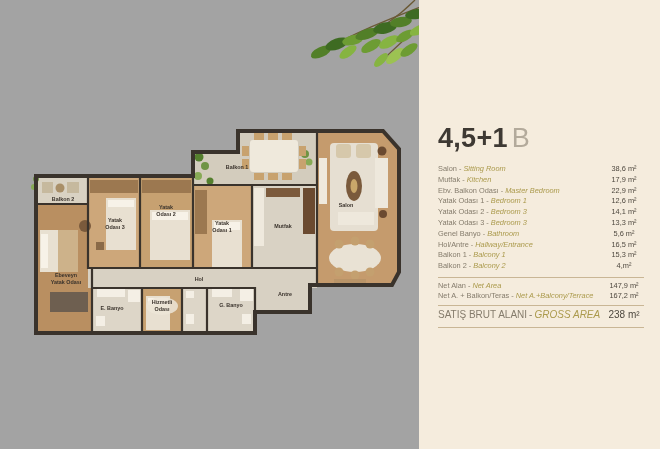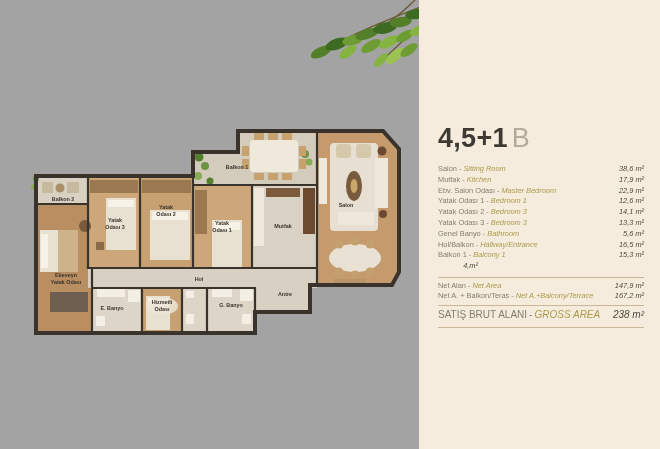--- a/index.html
+++ b/index.html
@@ -8,21 +8,21 @@
   
   .panel{position:absolute;left:419px;top:0;width:241px;height:449px;background:#f5ecdd;
          box-sizing:border-box;padding:124px 16px 0 19px;}
   .title{margin:0;font-size:27px;line-height:29px;font-weight:bold;color:#3e3933;letter-spacing:.3px;}
   .title .suffix{font-weight:400;color:#b3aa9b;margin-left:4px;}
   .room-list{margin-top:11px;}
   .row{display:flex;align-items:baseline;font-size:7.4px;line-height:10.8px;white-space:nowrap;}
   .row .lbl{flex:1;overflow:hidden;color:#857c6c;}
   .row .en{font-style:italic;color:#ab9a4c;}
   .row .sep{margin:0 2px;color:#857c6c;}
-  .row .val{width:40px;flex:none;text-align:right;color:#4e483f;font-style:italic;}
+  .row .val{width:40px;flex:none;text-align:center;color:#4e483f;}
   .divider{border-top:1px solid #c9b695;height:0;}
   .room-list{margin-bottom:5px;}
   .totals{padding:3px 0 4px;}
   .totals .row{line-height:10.2px;}
   .gross{padding:4px 0 6px;}
   .gross .row{font-size:10px;}
   
   .plan{position:absolute;left:0;top:0;}
   .plan text{font-family:"Liberation Sans",sans-serif;font-weight:bold;fill:#3a332c;}
   .leaves{position:absolute;left:293px;top:0;}
@@ -191,48 +191,49 @@
     <div class="room-list">
       <div class="row">
           <span class="lbl"><span class="tr">Salon</span><span class="sep">-</span><em class="en">Sitting Room</em></span>
           <span class="val">38,6 m²</span>
         </div>
       <div class="row">
           <span class="lbl"><span class="tr">Mutfak</span><span class="sep">-</span><em class="en">Kitchen</em></span>
           <span class="val">17,9 m²</span>
         </div>
       <div class="row">
-          <span class="lbl"><span class="tr">Ebv. Salon Odası</span><span class="sep">-</span><em class="en">Master Bedroom</em></span>
+          <span class="lbl"><span class="tr">Ebv. Balkon Odası</span><span class="sep">-</span><em class="en">Master Bedroom</em></span>
           <span class="val">22,9 m²</span>
         </div>
       <div class="row">
           <span class="lbl"><span class="tr">Yatak Odası 1</span><span class="sep">-</span><em class="en">Bedroom 1</em></span>
           <span class="val">12,6 m²</span>
         </div>
       <div class="row">
           <span class="lbl"><span class="tr">Yatak Odası 2</span><span class="sep">-</span><em class="en">Bedroom 3</em></span>
           <span class="val">14,1 m²</span>
         </div>
       <div class="row">
           <span class="lbl"><span class="tr">Yatak Odası 3</span><span class="sep">-</span><em class="en">Bedroom 3</em></span>
           <span class="val">13,3 m²</span>
         </div>
       <div class="row">
           <span class="lbl"><span class="tr">Genel Banyo</span><span class="sep">-</span><em class="en">Bathroom</em></span>
           <span class="val">5,6 m²</span>
         </div>
       <div class="row">
-          <span class="lbl"><span class="tr">Hol/Balkon</span><span class="sep">-</span><em class="en">Hallway/Entrance</em></span>
+          <span class="lbl"><span class="tr">Hol/Antre</span><span class="sep">-</span><em class="en">Hallway/Entrance</em></span>
           <span class="val">16,5 m²</span>
         </div>
       <div class="row">
           <span class="lbl"><span class="tr">Balkon 1</span><span class="sep">-</span><em class="en">Balcony 1</em></span>
           <span class="val">15,3 m²</span>
         </div>
       <div class="row">
+          <span class="lbl"><span class="tr">Balkon 2</span><span class="sep">-</span><em class="en">Balcony 2</em></span>
           <span class="val">4,m²</span>
         </div>
     </div>
 
     <div class="divider"></div>
 
     <div class="totals">
       <div class="row">
           <span class="lbl"><span class="tr">Net Alan</span><span class="sep">-</span><em class="en">Net Area</em></span>
           <span class="val">147,9 m²</span>

